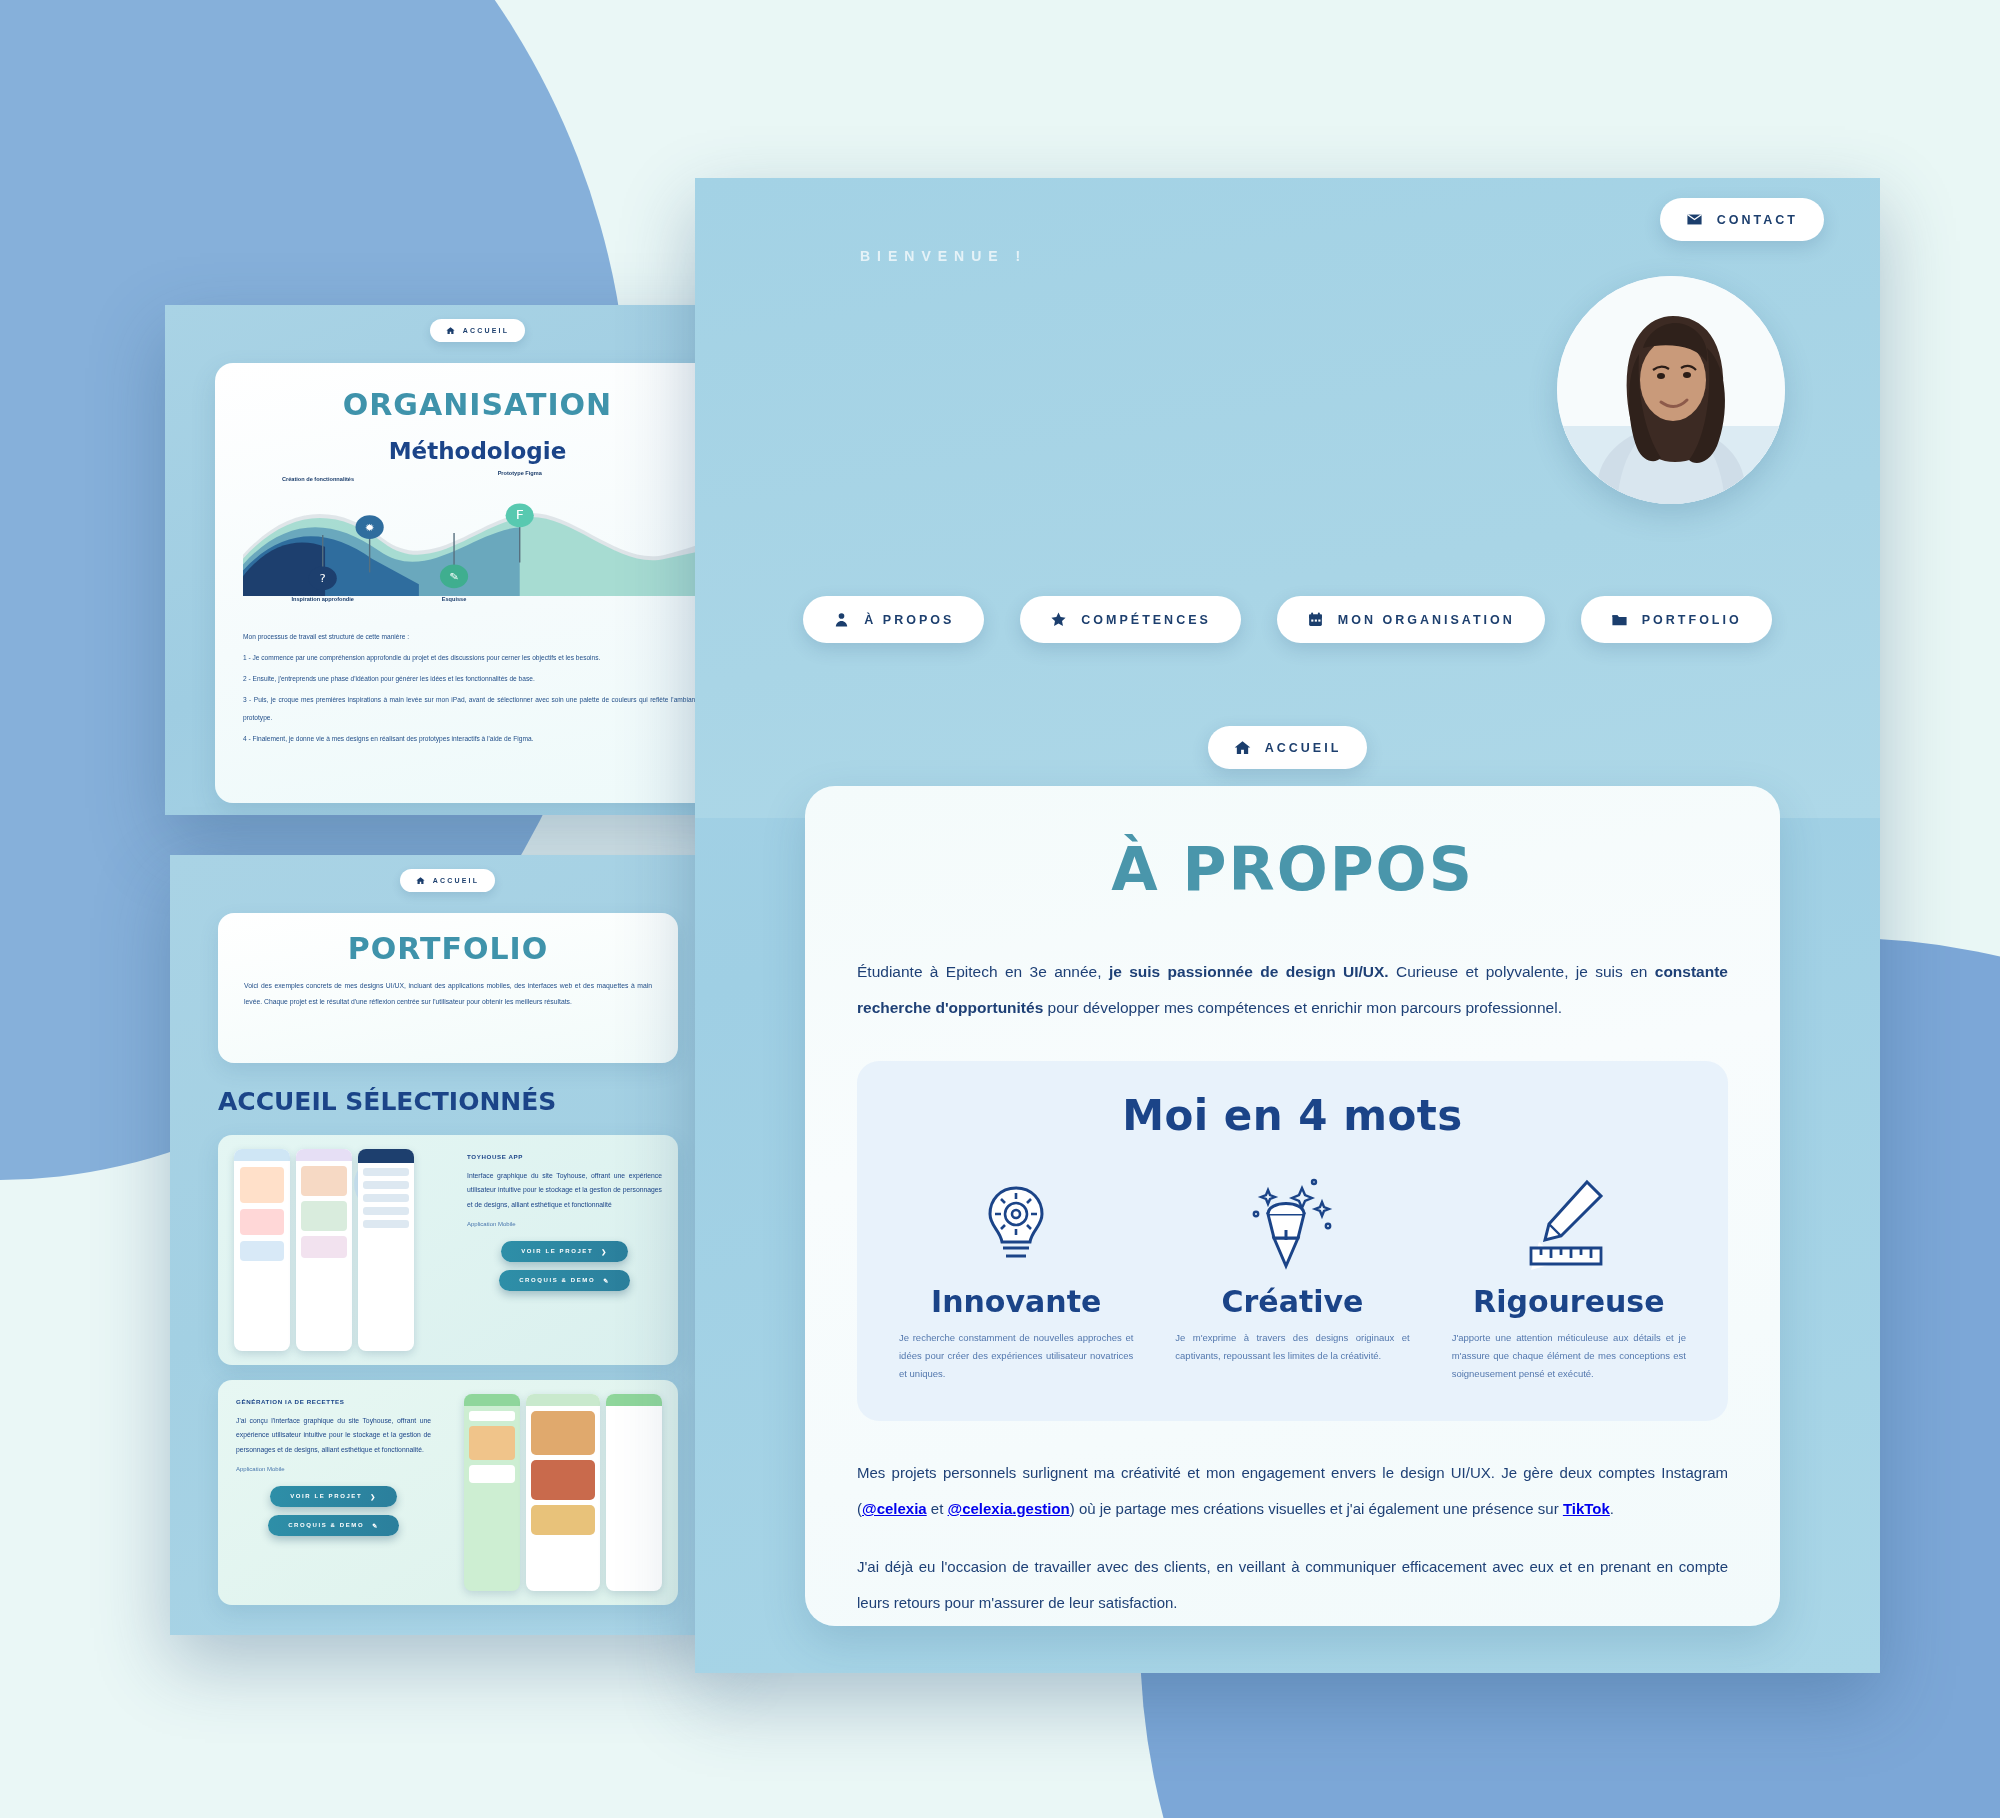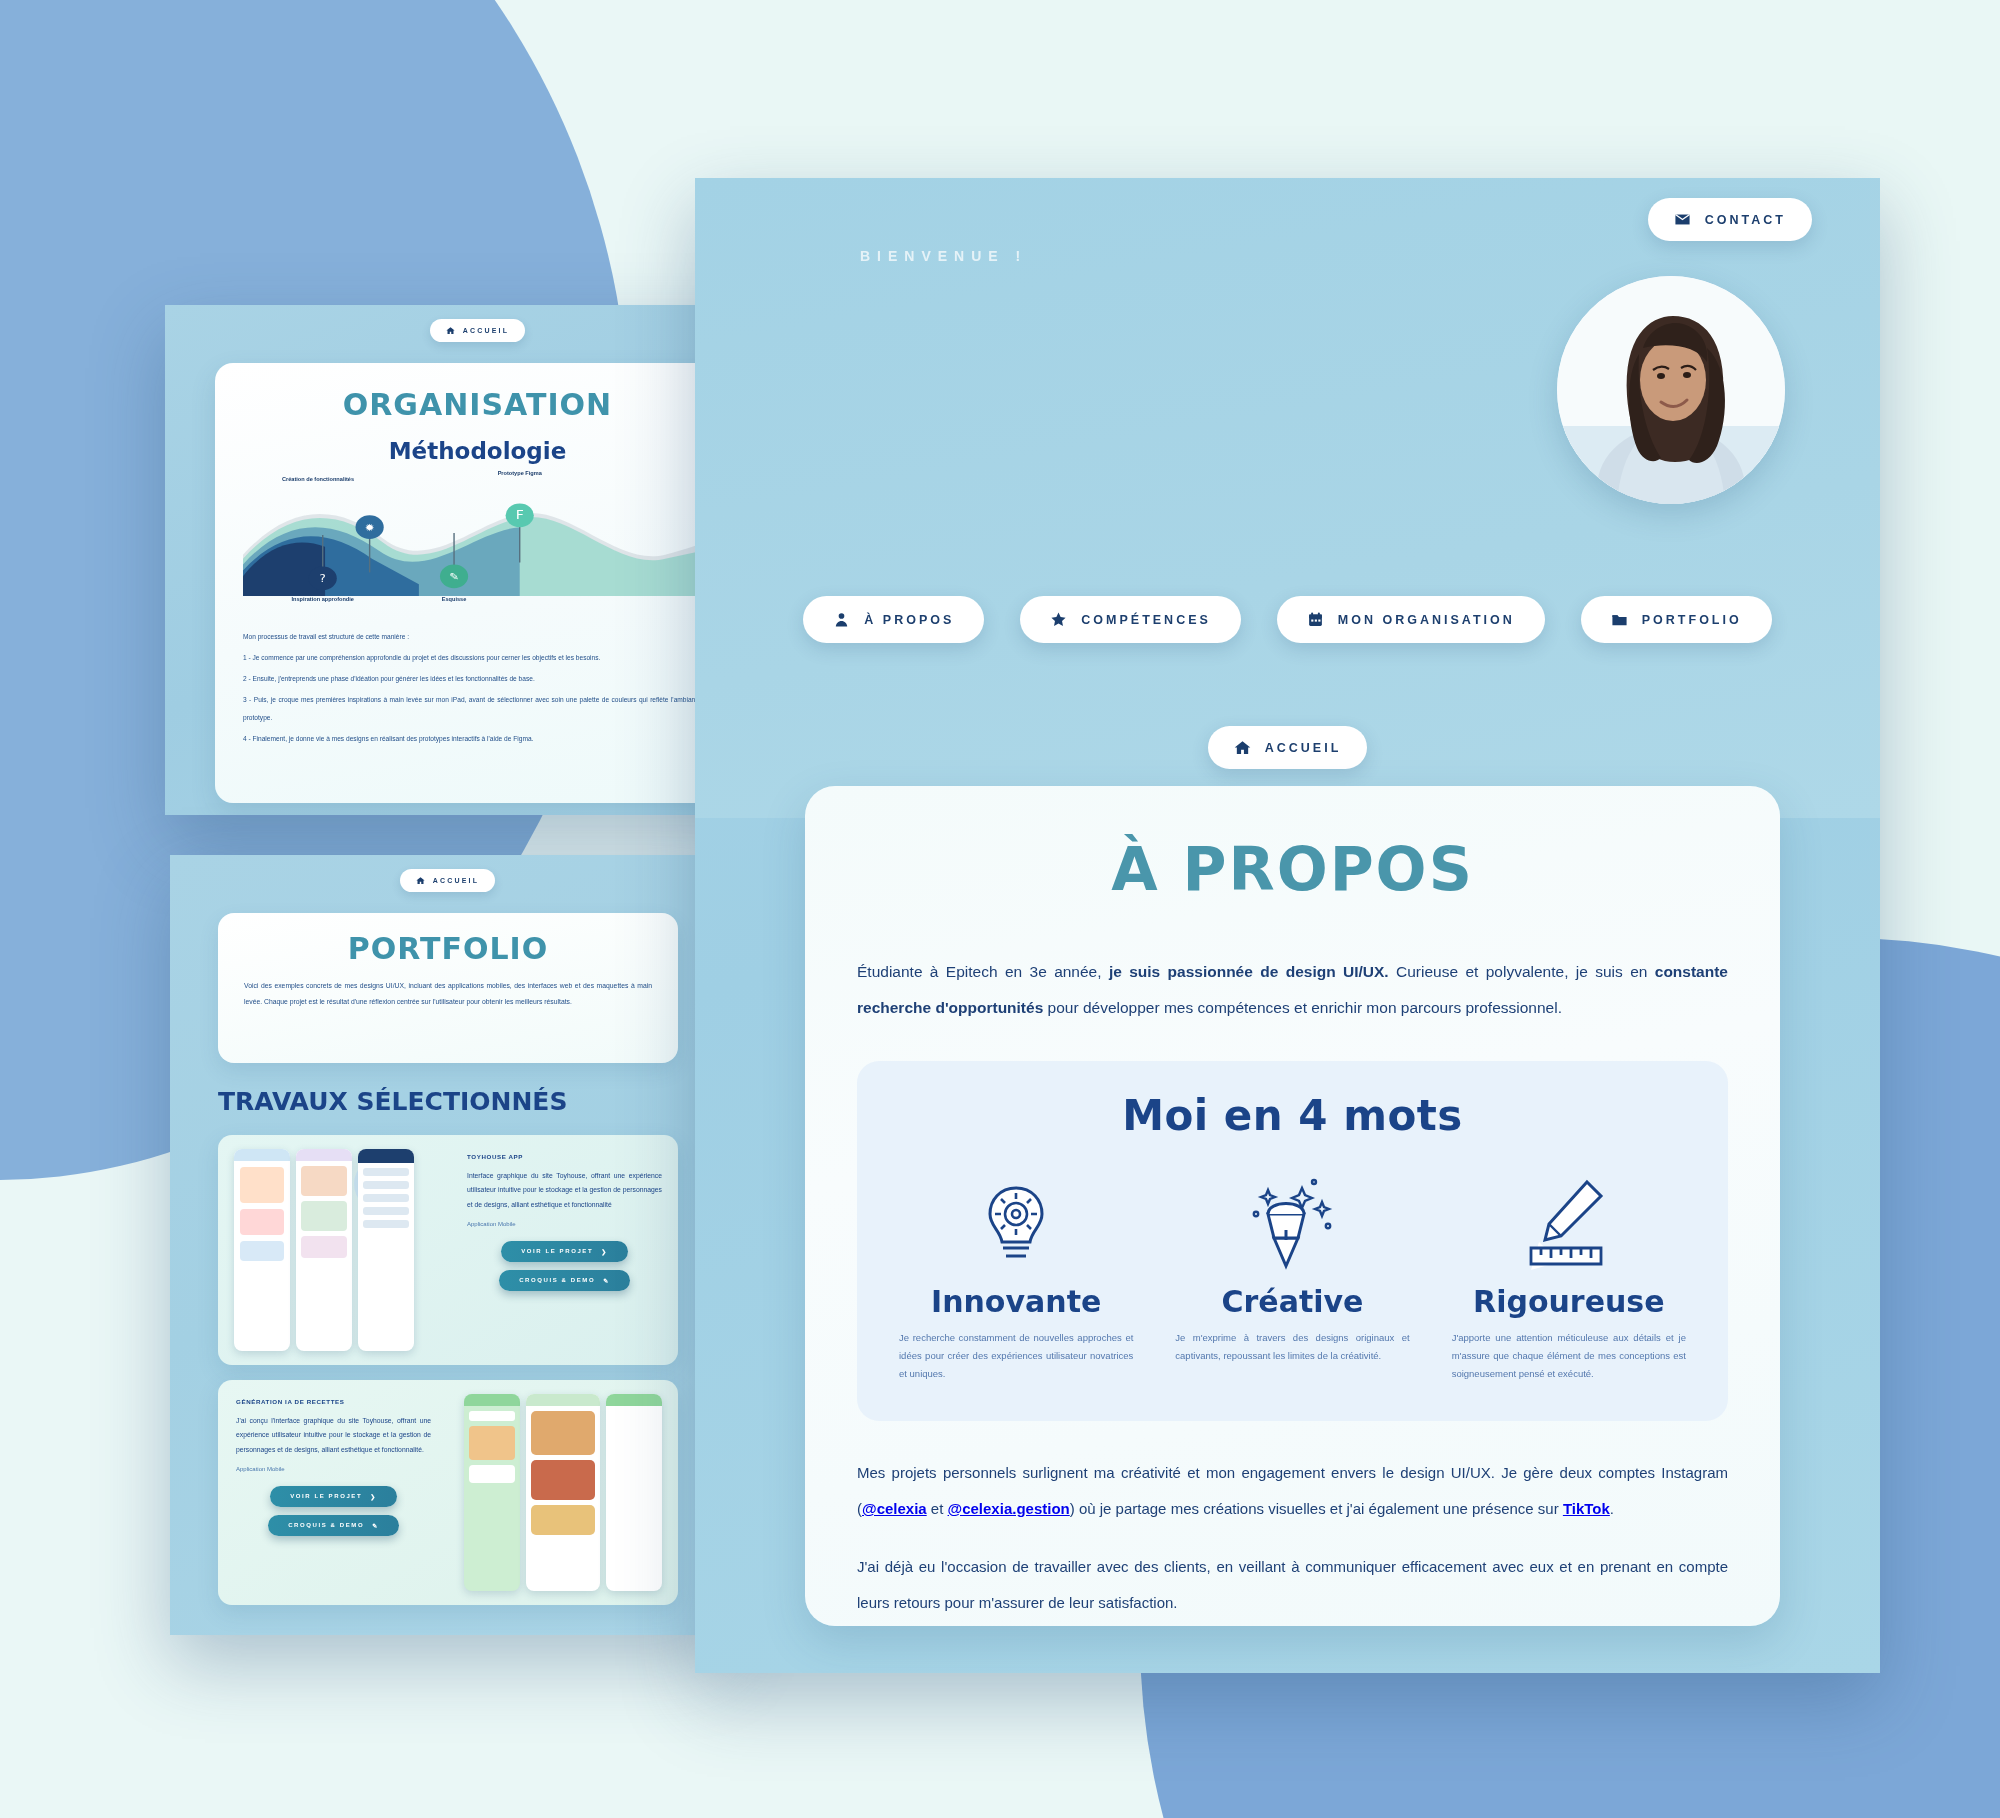--- a/index.html
+++ b/index.html
@@ -52,21 +52,21 @@
     display:inline-flex; align-items:center; gap:14px;
     background:#fff; border-radius:40px;
     box-shadow:0 6px 18px rgba(30,70,110,.16);
     padding:13px 26px;
     color:#1d3f6e; font-size:12.5px; letter-spacing:3px; font-weight:700;
     white-space:nowrap;
   }
   .pill .ico { display:inline-block; width:17px; height:17px; color:#1b3e6d; flex:none; }
   .pill .ico svg { width:100%; height:100%; display:block; fill:#1b3e6d; }
 
-  #contact-btn { position:absolute; right:68px; top:20px; }
+  #contact-btn { position:absolute; right:56px; top:20px; }
 
   .welcome {
     position:absolute; left:165px; top:70px;
     color:#ffffff; opacity:.72; font-size:14px; letter-spacing:7px; font-weight:600;
   }
   .hero-name {
     position:absolute; left:145px; top:118px; color:#fff;
     font-family:"DejaVu Sans", sans-serif;
     font-weight:700;
   }
@@ -293,21 +293,21 @@
       </span>
       <span>ACCUEIL</span>
     </span>
   </div>
 
   <div class="pf-card">
     <div class="pf-title">PORTFOLIO</div>
     <div class="pf-sub">Voici des exemples concrets de mes designs UI/UX, incluant des applications mobiles, des interfaces web et des maquettes à main levée. Chaque projet est le résultat d'une réflexion centrée sur l'utilisateur pour obtenir les meilleurs résultats.</div>
   </div>
 
-  <div class="pf-h2">TRAVAUX SÉLECTIONNÉS</div>
+  <div class="pf-h2">ACCUEIL SÉLECTIONNÉS</div>
 
   <div class="proj" id="proj1">
     <div class="phone-strip">
       <div class="blob" style="width:54px;height:54px;left:120px;top:8px;"></div>
       <div class="blob" style="width:40px;height:40px;left:8px;bottom:10px;"></div>
       <div class="phone">
         <div style="height:12px;background:#cfe6f5"></div>
         <div style="margin:6px;height:36px;border-radius:4px;background:#ffe0c9"></div>
         <div style="margin:6px;height:26px;border-radius:4px;background:#ffd7d7"></div>
         <div style="margin:6px;height:20px;border-radius:4px;background:#d8e9f7"></div>

